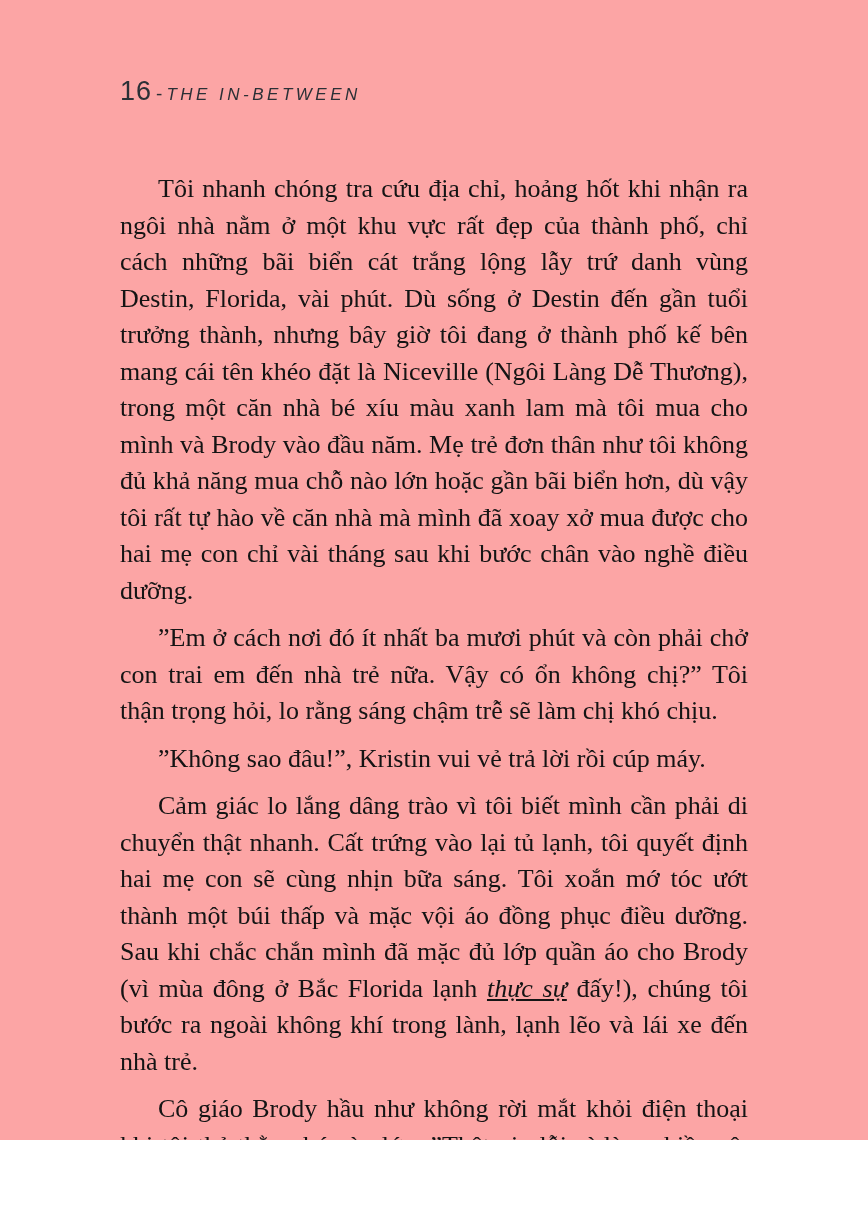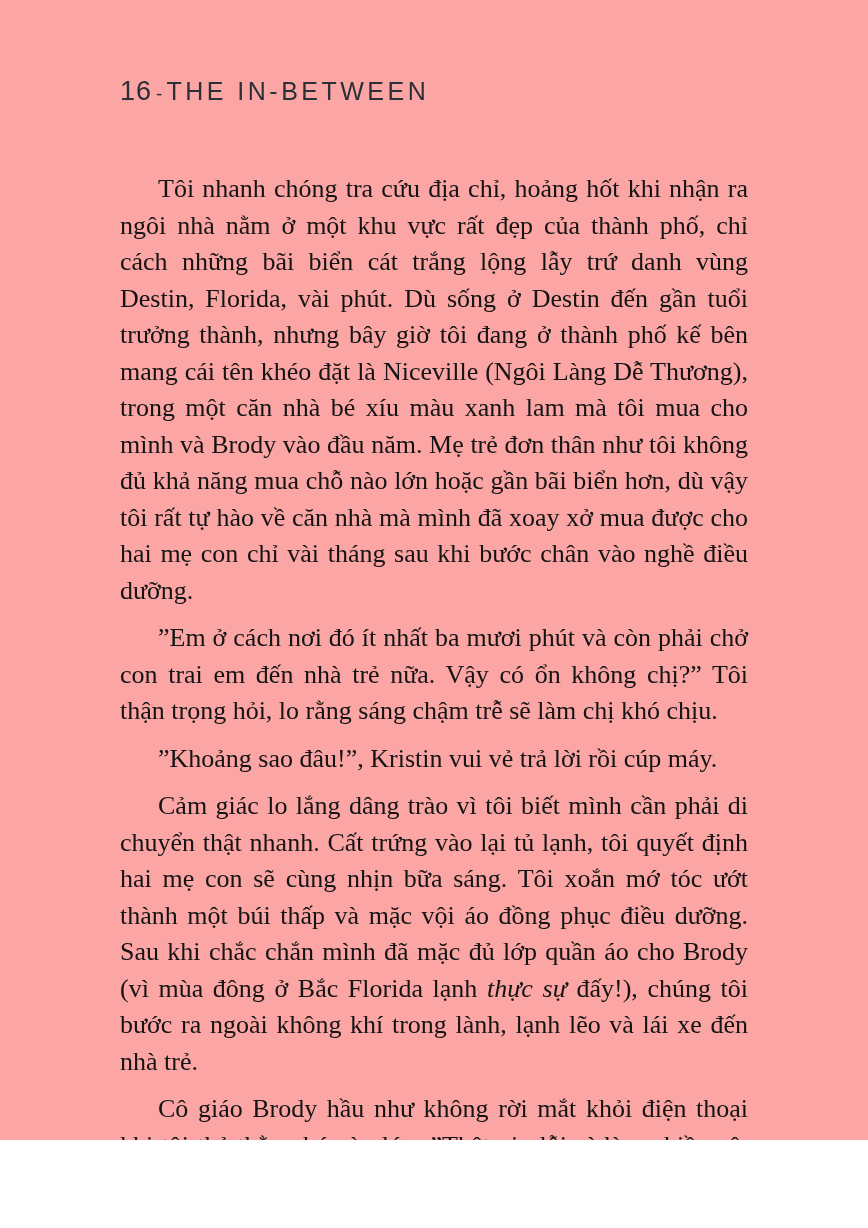--- a/index.html
+++ b/index.html
@@ -26,60 +26,62 @@
   .running-header .page-num {
     font-size: 27px;
     font-weight: 400;
     letter-spacing: 1px;
   }
   .running-header .sep {
     font-size: 19px;
     padding: 0 4px;
   }
   .running-header .book-title {
-    font-size: 25px;
+    font-size: 17px;
     letter-spacing: 3.5px;
     font-weight: 400;
+    font-style: italic;
   }
   .body-text {
     margin-top: 64px;
     font-family: "Liberation Serif", "DejaVu Serif", serif;
     font-size: 26px;
     line-height: 36.5px;
     color: #141414;
   }
   .para {
     margin: 0 0 11px 0;
     text-align: justify;
     text-indent: 38px;
   }
   .para.no-indent {
     text-indent: 0;
   }
   .para em {
     font-style: italic;
+    text-decoration: underline;
   }
 </style>
 </head>
 <body>
 
 <div class="page">
 
   <div class="running-header">
     <span class="page-num">16</span>
     <span class="sep">-</span>
     <span class="book-title">THE IN-BETWEEN</span>
   </div>
 
   <div class="body-text">
 
     <p class="para">Tôi nhanh chóng tra cứu địa chỉ, hoảng hốt khi nhận ra ngôi nhà nằm ở một khu vực rất đẹp của thành phố, chỉ cách những bãi biển cát trắng lộng lẫy trứ danh vùng Destin, Florida, vài phút. Dù sống ở Destin đến gần tuổi trưởng thành, nhưng bây giờ tôi đang ở thành phố kế bên mang cái tên khéo đặt là Niceville (Ngôi Làng Dễ Thương), trong một căn nhà bé xíu màu xanh lam mà tôi mua cho mình và Brody vào đầu năm. Mẹ trẻ đơn thân như tôi không đủ khả năng mua chỗ nào lớn hoặc gần bãi biển hơn, dù vậy tôi rất tự hào về căn nhà mà mình đã xoay xở mua được cho hai mẹ con chỉ vài tháng sau khi bước chân vào nghề điều dưỡng.</p>
 
     <p class="para">”Em ở cách nơi đó ít nhất ba mươi phút và còn phải chở con trai em đến nhà trẻ nữa. Vậy có ổn không chị?” Tôi thận trọng hỏi, lo rằng sáng chậm trễ sẽ làm chị khó chịu.</p>
 
-    <p class="para">”Khoảng sao đâu!”, Kristin vui vẻ trả lời rồi cúp máy.</p>
+    <p class="para">”Không sao đâu!”, Kristin vui vẻ trả lời rồi cúp máy.</p>
 
     <p class="para"><span>Cảm giác lo lắng dâng trào vì tôi biết mình cần phải di chuyển thật nhanh. Cất trứng vào lại tủ lạnh, tôi quyết định hai mẹ con sẽ cùng nhịn bữa sáng. Tôi xoắn mớ tóc ướt thành một búi thấp và mặc vội áo đồng phục điều dưỡng. Sau khi chắc chắn mình đã mặc đủ lớp quần áo cho Brody (vì mùa đông ở Bắc Florida lạnh </span><em>thực sự</em><span> đấy!), chúng tôi bước ra ngoài không khí trong lành, lạnh lẽo và lái xe đến nhà trẻ.</span></p>
 
     <p class="para">Cô giáo Brody hầu như không rời mắt khỏi điện thoại khi tôi thả thằng bé vào lớp. ”Thật xin lỗi vì làm phiền cô, nhưng tôi không kịp cho Brody ăn sáng nay. Cô có thể cho thằng bé</p>
   </div>
 
 </div>
 
 </body></html>

